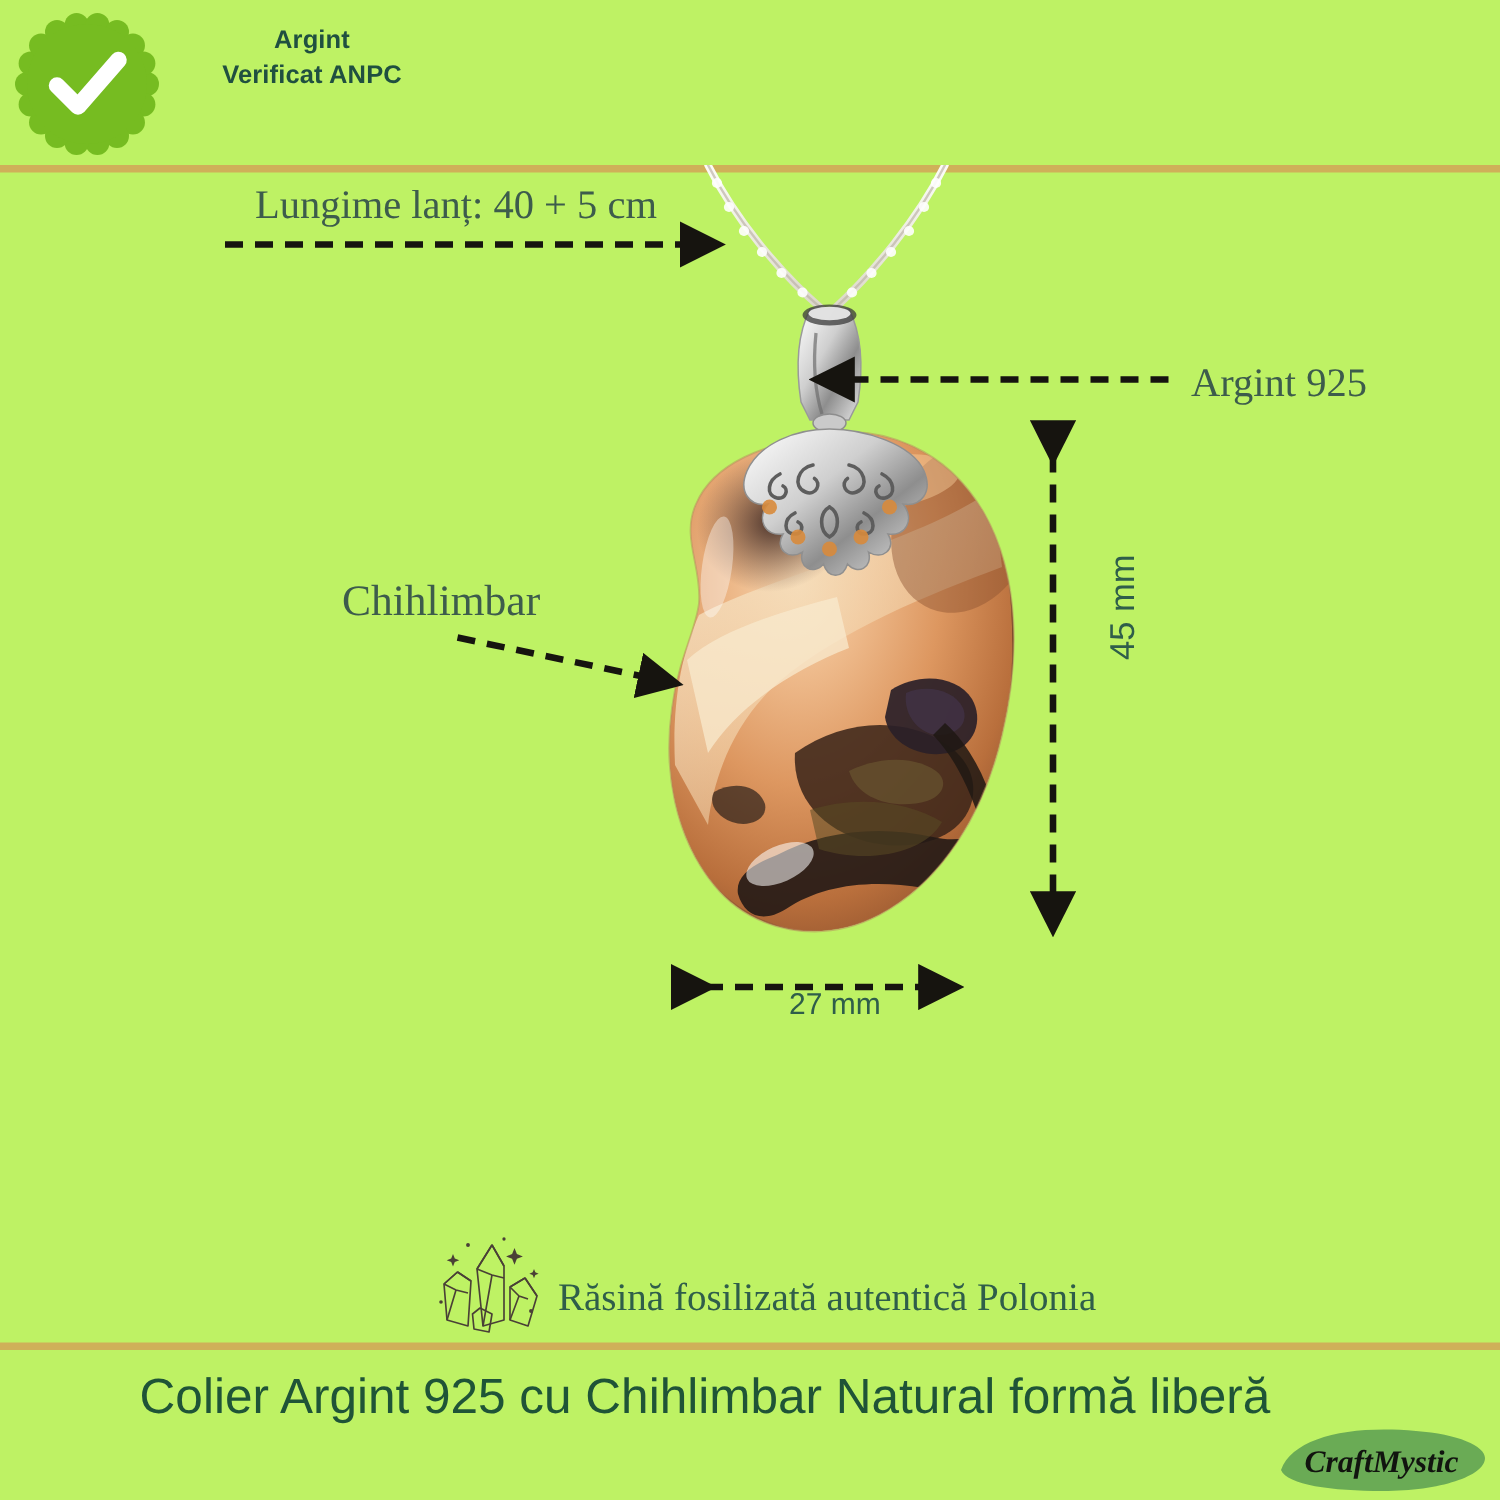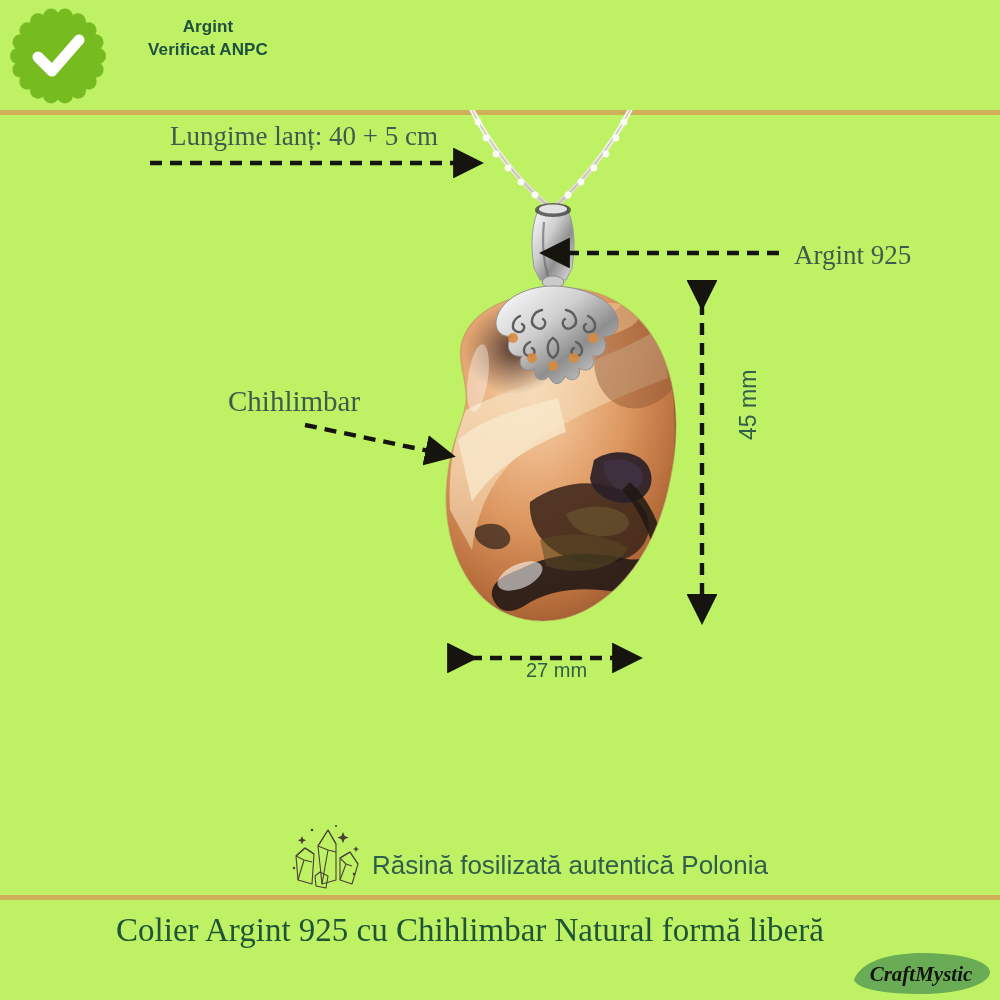--- a/index.html
+++ b/index.html
@@ -111,34 +111,34 @@
     position: absolute;
     left: 288px;
     top: 822px;
     width: 82px;
     height: 70px;
   }
   .origin {
     position: absolute;
     left: 372px;
     top: 850px;
-    font-family: Liberation Sans, sans-serif;
+    font-family: Liberation Serif, serif;
     font-size: 26px;
     color: #2f5e4a;
     white-space: nowrap;
   }
 
   
   .title {
     position: absolute;
     left: 60px;
     top: 910px;
     width: 820px;
     text-align: center;
-    font-family: Liberation Serif, serif;
+    font-family: Liberation Sans, sans-serif;
     font-size: 33px;
     line-height: 1.25;
     color: #1f5437;
   }
 
   
   .logo {
     position: absolute;
     left: 848px;
     top: 950px;

